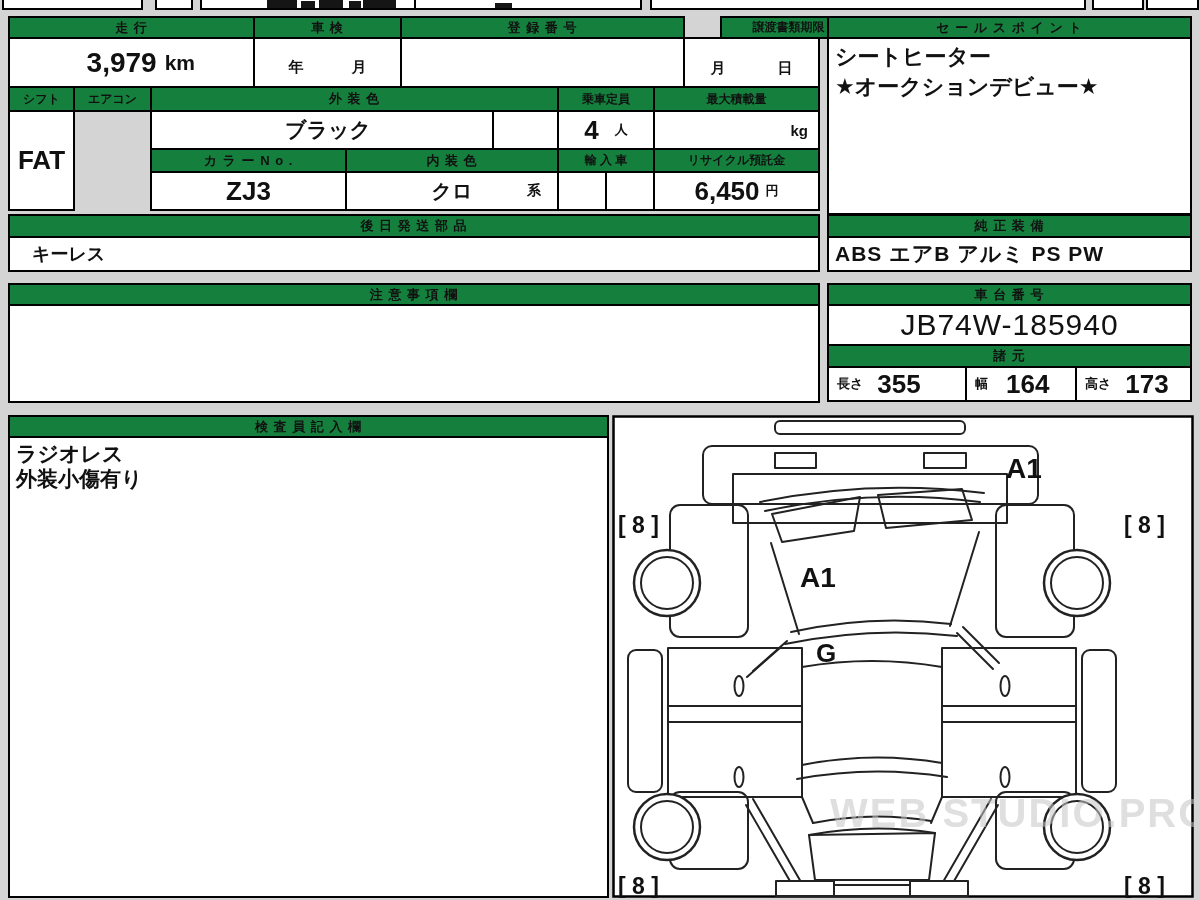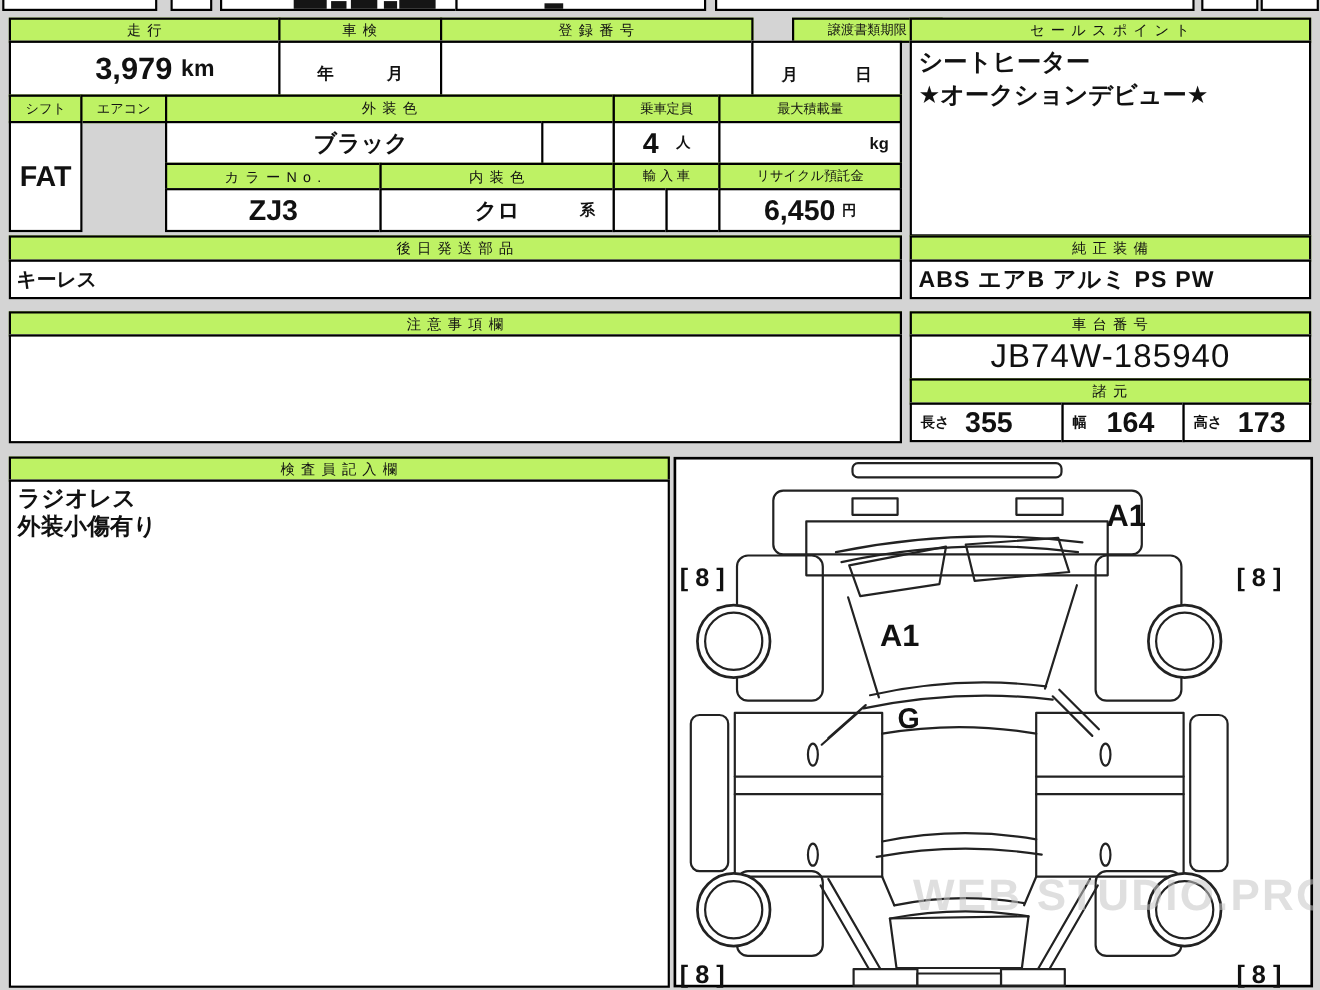--- a/index.html
+++ b/index.html
@@ -9,23 +9,23 @@
     font-family:"Liberation Sans","DejaVu Sans",sans-serif;
     color:#111;
     overflow:hidden;
   }
   .sheet{position:relative;width:1200px;height:900px;overflow:hidden;}
   .cell{
     position:absolute;box-sizing:border-box;
     border:2px solid #000;background:#fff;
   }
   .hdr{
-    background:#bef264;
+    background:#15803d;
     display:flex;align-items:center;justify-content:center;
-    font-weight:normal;font-size:13px;letter-spacing:1px;white-space:pre;
+    font-weight:bold;font-size:13px;letter-spacing:1px;white-space:pre;
   }
   .hdr.small{font-size:12px;letter-spacing:0;}
   .val{display:flex;align-items:center;}
   .big{font-weight:bold;font-size:26px;}
   .unit{font-weight:bold;font-size:13px;margin-left:6px;}
   .frag{position:absolute;background:#151515;}
   .lines{display:block;padding:3px 6px;font-weight:bold;font-size:21px;line-height:1.35;}
   .lines div{white-space:pre;}
   svg text{font-family:"Liberation Sans","DejaVu Sans",sans-serif;}
 </style>
@@ -105,21 +105,21 @@
     <span style="position:absolute;right:16px;font-size:14px;font-weight:bold;">系</span>
   </div>
   <div class="cell" style="left:557px;top:171px;width:50px;height:40px;"></div>
   <div class="cell" style="left:605px;top:171px;width:50px;height:40px;"></div>
   <div class="cell val" style="left:653px;top:171px;width:167px;height:40px;justify-content:center;">
     <span class="big">6,450</span>
     <span class="unit">円</span>
   </div>
 
   <div class="cell hdr" style="left:8px;top:214px;width:812px;height:24px;">後 日 発 送 部 品</div>
-  <div class="cell val" style="left:8px;top:236px;width:812px;height:36px;padding-left:5px;">
+  <div class="cell val" style="left:8px;top:236px;width:812px;height:36px;padding-left:22px;">
     <span style="font-weight:bold;font-size:18px;">キーレス</span>
   </div>
 
   <div class="cell hdr" style="left:827px;top:16px;width:365px;height:23px;">セ ー ル ス ポ イ ン ト</div>
   <div class="cell" style="left:827px;top:37px;width:365px;height:178px;">
     <div class="lines" style="font-size:22px;">
       <div>シートヒーター</div>
       <div>★オークションデビュー★</div>
     </div>
   </div>

